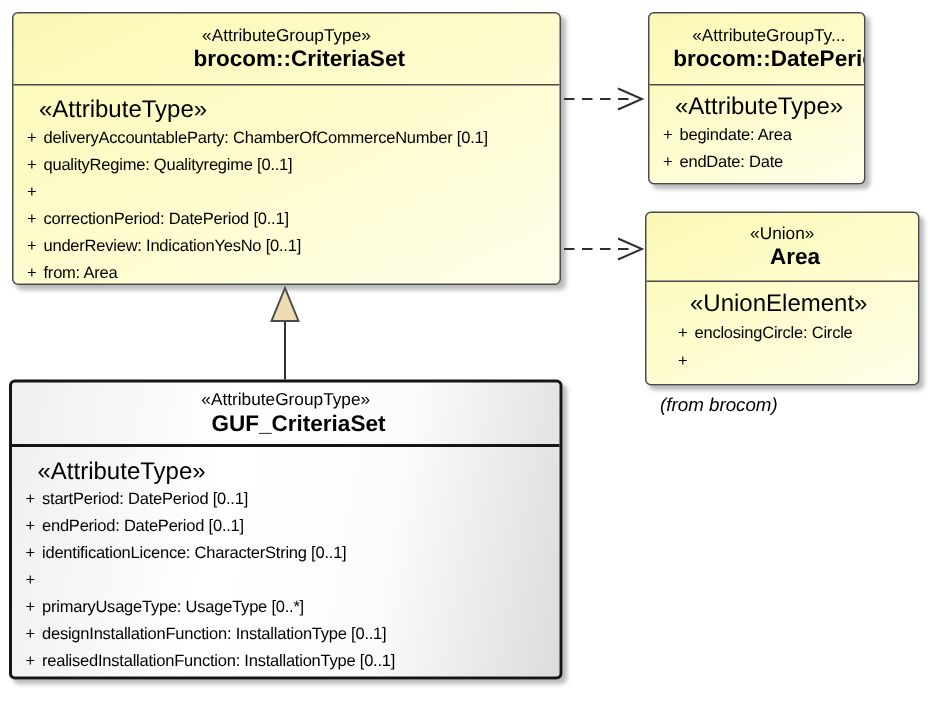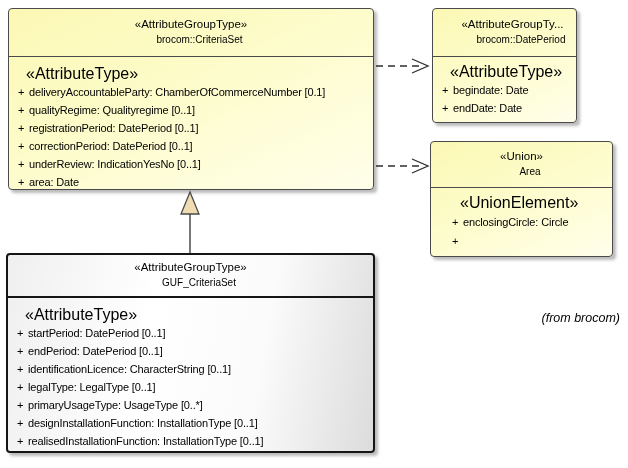--- a/index.html
+++ b/index.html
@@ -40,22 +40,22 @@
     padding: 2px 4px 3px 4px;
     overflow: hidden;
   }
   .uml-box.target .uml-title { border-bottom: 2px solid #151515; }
   .stereotype {
     font-size: 11.5px;
     line-height: 15px;
     white-space: nowrap;
   }
   .class-name {
-    font-size: 10px;
-    font-weight: normal;
+    font-size: 15px;
+    font-weight: bold;
     line-height: 16px;
     white-space: nowrap;
     margin-left: 17px;
   }
   .uml-attrs {
     box-sizing: border-box;
     padding-top: 8px;
     overflow: hidden;
   }
   .section-label {
@@ -83,23 +83,22 @@
     position: absolute;
     left: 0; top: 0;
     width: 628px;
     height: 468px;
   }
   
   .from-note {
     position: absolute;
     font-size: 12.5px;
     font-style: italic;
-    text-align: right;
-    white-space: nowrap;
-    margin-top: 48px;
+    text-align: left;
+    white-space: nowrap;
   }
 </style>
 </head>
 <body>
 
 <div class="canvas">
 
   <div class="uml-box" style="left:8px; top:8px; width:366px; height:182px;">
     <div class="uml-title" style="height:48px;">
       <div class="stereotype">«AttributeGroupType»</div>
@@ -110,47 +109,46 @@
       <div class="attr-row">
         <span class="vis">+</span>
         <span class="attr-text">deliveryAccountableParty: ChamberOfCommerceNumber [0.1]</span>
       </div>
       <div class="attr-row">
         <span class="vis">+</span>
         <span class="attr-text">qualityRegime: Qualityregime [0..1]</span>
       </div>
       <div class="attr-row">
         <span class="vis">+</span>
-        <span class="attr-text">registrationPeriod: DatePeriod [0..1]</span>
       </div>
       <div class="attr-row">
         <span class="vis">+</span>
         <span class="attr-text">correctionPeriod: DatePeriod [0..1]</span>
       </div>
       <div class="attr-row">
         <span class="vis">+</span>
         <span class="attr-text">underReview: IndicationYesNo [0..1]</span>
       </div>
       <div class="attr-row">
         <span class="vis">+</span>
-        <span class="attr-text">area: Date</span>
+        <span class="attr-text">from: Area</span>
       </div>
     </div>
   </div>
 
   <div class="uml-box" style="left:432px; top:8px; width:145px; height:115px;">
     <div class="uml-title" style="height:48px;padding-left:20px;">
       <div class="stereotype">«AttributeGroupTy...</div>
       <div class="class-name">brocom::DatePeriod</div>
     </div>
     <div class="uml-attrs" style="padding-top:6px;">
       <div class="section-label">«AttributeType»</div>
       <div class="attr-row">
         <span class="vis">+</span>
-        <span class="attr-text">begindate: Date</span>
+        <span class="attr-text">begindate: Area</span>
       </div>
       <div class="attr-row">
         <span class="vis">+</span>
         <span class="attr-text">endDate: Date</span>
       </div>
     </div>
   </div>
 
   <div class="uml-box" style="left:430px; top:141px; width:183px; height:116px;">
     <div class="uml-title" style="height:46px;">
@@ -185,21 +183,20 @@
       <div class="attr-row">
         <span class="vis">+</span>
         <span class="attr-text">endPeriod: DatePeriod [0..1]</span>
       </div>
       <div class="attr-row">
         <span class="vis">+</span>
         <span class="attr-text">identificationLicence: CharacterString [0..1]</span>
       </div>
       <div class="attr-row">
         <span class="vis">+</span>
-        <span class="attr-text">legalType: LegalType [0..1]</span>
       </div>
       <div class="attr-row">
         <span class="vis">+</span>
         <span class="attr-text">primaryUsageType: UsageType [0..*]</span>
       </div>
       <div class="attr-row">
         <span class="vis">+</span>
         <span class="attr-text">designInstallationFunction: InstallationType [0..1]</span>
       </div>
       <div class="attr-row">

